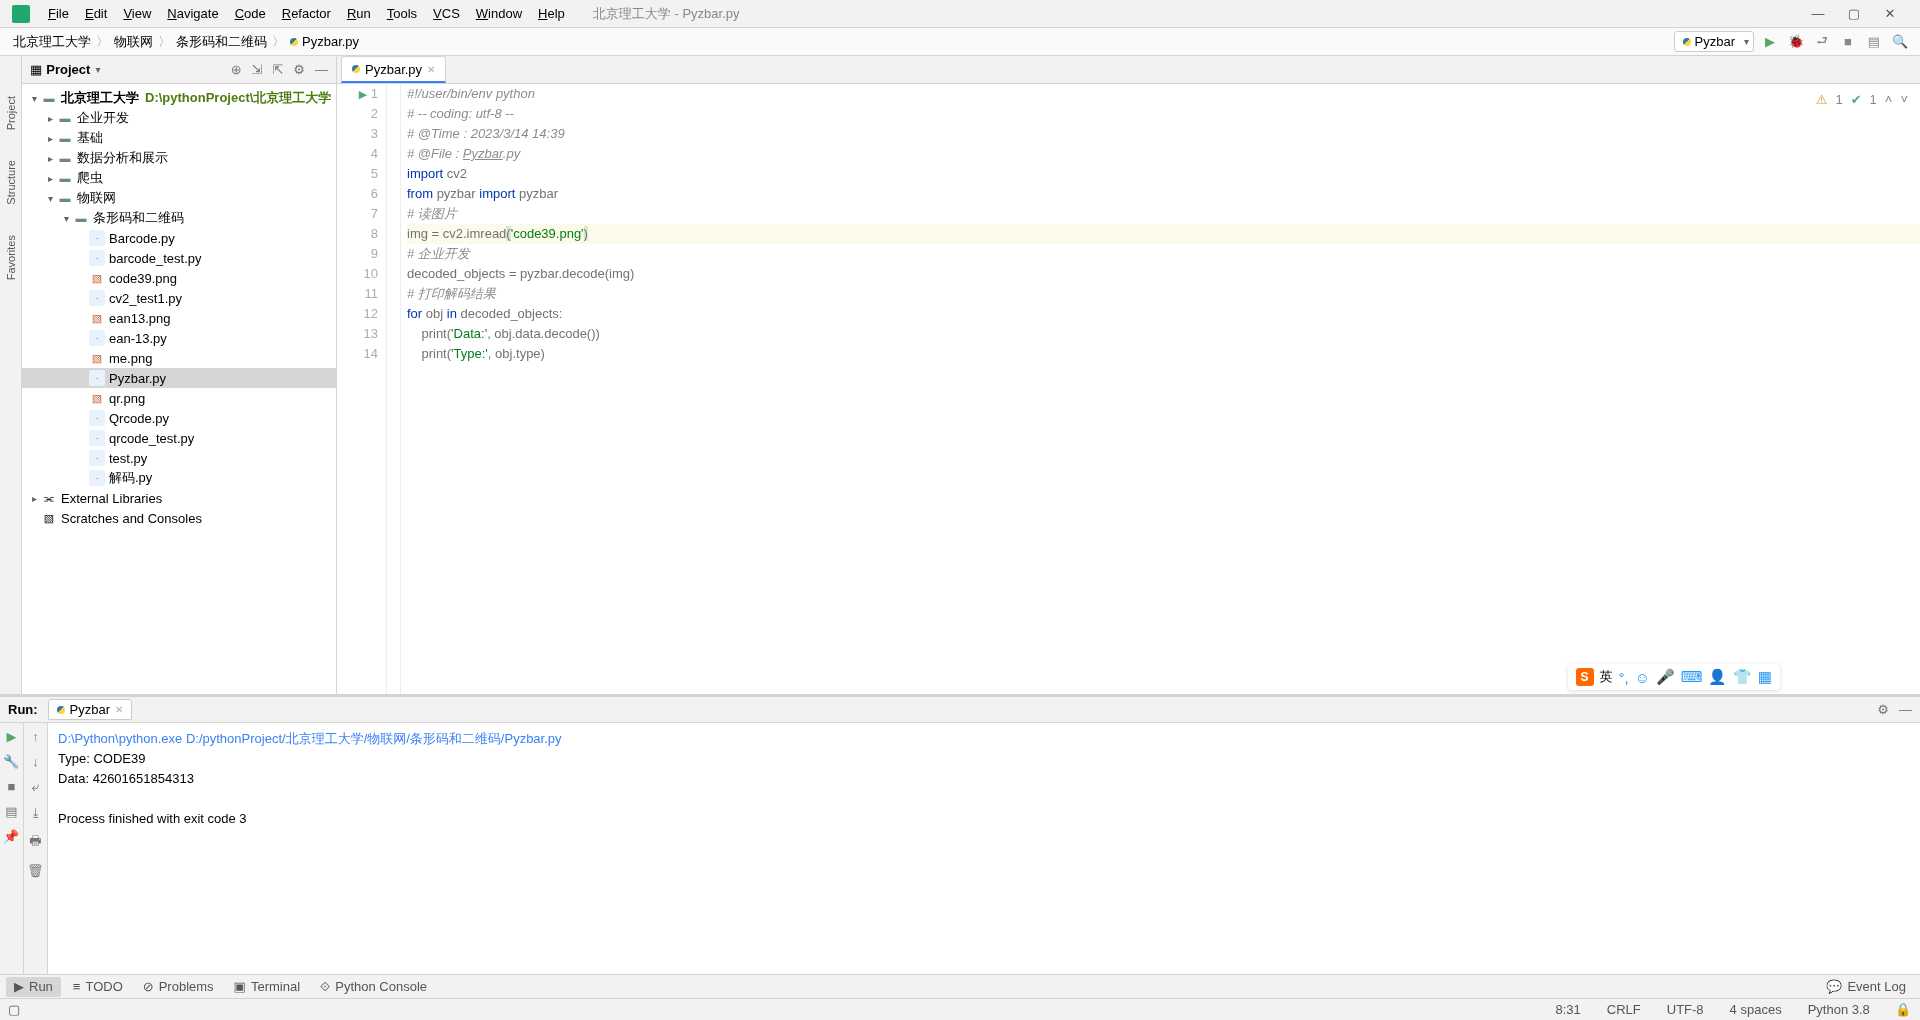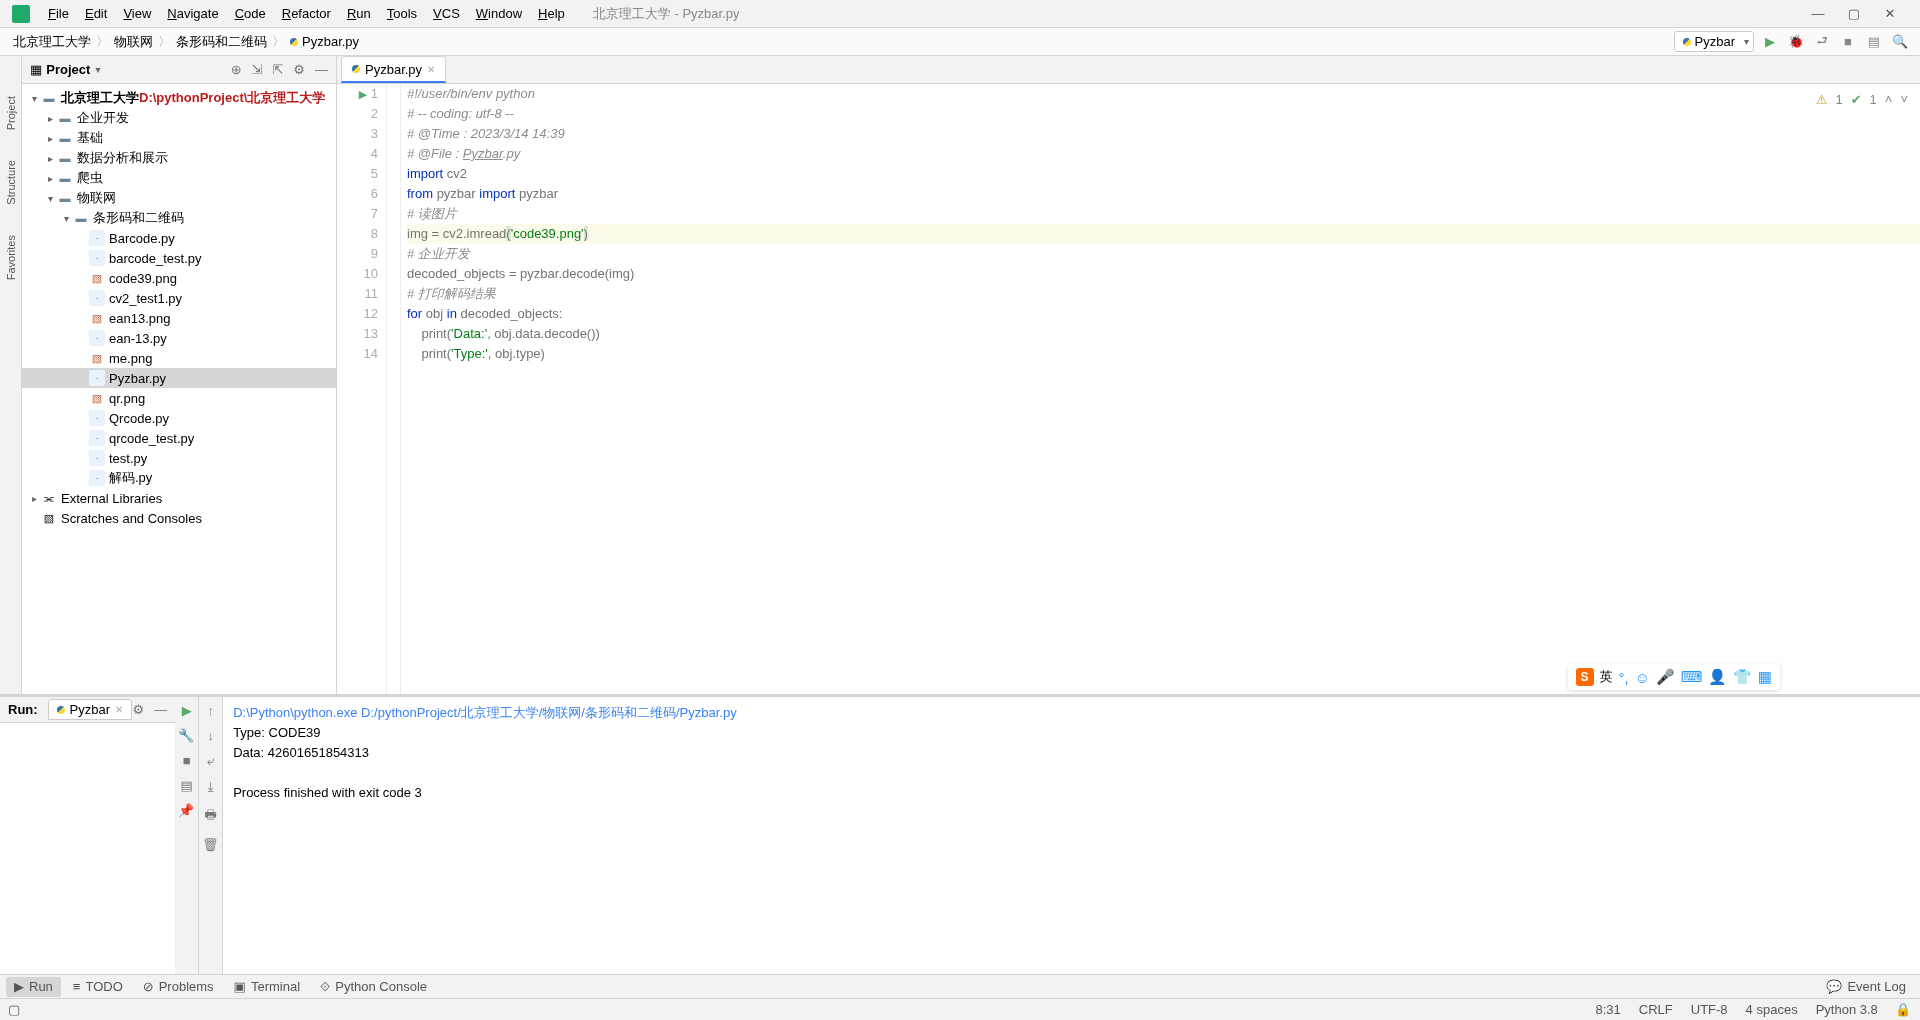--- a/index.html
+++ b/index.html
@@ -30,55 +30,55 @@
 .tree{flex:1;overflow:auto;padding:4px 0}
 .tree-row{display:flex;align-items:center;height:20px;padding-left:6px;white-space:nowrap;cursor:pointer}
 .tree-row.sel{background:#d6d6d6}
 .tree-indent{display:inline-block}
 .tree-arrow{width:13px;color:#666;font-size:10px;display:inline-block;text-align:center}
 .tree-icon{width:16px;height:16px;margin-right:4px;display:inline-flex;align-items:center;justify-content:center;font-size:11px}
 .tree-icon.folder{color:#6e8797}
 .tree-icon.py{color:#3b78b6;background:#e9f2fc;border-radius:2px;font-size:9px}
 .tree-icon.png{color:#c95d2e}
 .tree-label{color:#000}
-.tree-label .dim{color:#b91c1c;margin-left:0}
+.tree-label .dim{color:#4d7c0f;margin-left:6px}
 .tree-row.bold .tree-label{font-weight:bold}
 .editor-area{flex:1;display:flex;flex-direction:column;min-width:0}
 .tabs{height:28px;display:flex;align-items:flex-end;background:#f2f2f2;border-bottom:1px solid #d4d4d4;padding-left:4px}
 .tab{height:27px;padding:0 10px;display:flex;align-items:center;background:#fff;border:1px solid #d4d4d4;border-bottom:2px solid #3d7eff;gap:5px;border-radius:3px 3px 0 0}
 .tab .close{color:#aaa;font-size:10px}
 .editor{flex:1;display:flex;font-family:"JetBrains Mono",Consolas,monospace;font-size:14px;line-height:20px;overflow:auto;position:relative}
 .gutter{width:50px;text-align:right;padding-right:8px;color:#adadad;background:#fff;border-right:1px solid #ededed;user-select:none}
 .gutter .ln{height:20px}
 .fold{width:14px;background:#fff;border-right:1px solid #ededed}
 .code{flex:1;padding-left:6px;background:#fff;position:relative}
 .code .line{height:20px;white-space:pre}
 .code .line.hl{background:#fcfaea}
 .c-comment{color:#8c8c8c;font-style:italic}
 .c-kw{color:#0033b3}
 .c-str{color:#067d17}
 .c-strhl{background:#d9ead3}
 .c-id{color:#737373}
 .inspect{position:absolute;right:12px;top:6px;display:flex;gap:8px;color:#888;font-family:Arial;font-size:12px;align-items:center}
 .inspect .warn{color:#c9a227}
 .inspect .ok{color:#59a869}
-.bottom-panel{height:280px;display:flex;flex-direction:row;border-top:3px solid #d4d4d4}
+.bottom-panel{height:280px;display:flex;flex-direction:column;border-top:3px solid #d4d4d4}
 .bp-tabs{height:26px;background:#f2f2f2;display:flex;align-items:center;padding:0 8px;border-bottom:1px solid #d4d4d4}
 .bp-tabs .lbl{font-weight:bold;margin-right:10px}
 .bp-tab{padding:2px 8px;display:flex;align-items:center;gap:5px;background:#fff;border:1px solid #ccc;border-radius:3px 3px 0 0}
 .bp-tab .close{color:#aaa;font-size:10px}
 .bp-tabs .tools{margin-left:auto;display:flex;gap:10px;color:#777}
 .bp-body{flex:1;display:flex}
 .bp-toolbar{width:24px;background:#f2f2f2;border-right:1px solid #d4d4d4;display:flex;flex-direction:column;align-items:center;padding-top:6px;gap:10px;color:#777}
 .bp-toolbar2{width:24px;background:#f2f2f2;border-right:1px solid #d4d4d4;display:flex;flex-direction:column;align-items:center;padding-top:6px;gap:10px;color:#777}
 .console{flex:1;padding:6px 10px;font-family:Consolas,monospace;font-size:14px;line-height:20px;overflow:auto;position:relative}
 .console .path{color:#3b82f6}
 .console .exit{color:#000}
 .statusbar{height:22px;background:#f2f2f2;border-top:1px solid #d4d4d4;display:flex;align-items:center;padding:0 8px;font-size:12px;color:#555}
-.statusbar .right{margin-left:auto;display:flex;gap:18px;align-items:center}
+.statusbar .right{margin-left:auto;display:flex;gap:26px;align-items:center}
 .bottombar{height:24px;background:#f2f2f2;border-top:1px solid #d4d4d4;display:flex;align-items:center;padding:0 6px;gap:6px}
 .bottombar .btn{padding:2px 8px;display:flex;align-items:center;gap:5px;color:#555}
 .bottombar .btn.active{background:#d6d6d6;border-radius:2px}
 .bottombar .spacer{flex:1}
 .ime-bar{position:absolute;right:140px;bottom:330px;display:flex;align-items:center;gap:6px;background:#fff;padding:4px 8px;border-radius:4px;box-shadow:0 1px 4px rgba(0,0,0,.15)}
 .ime-bar .s{width:18px;height:18px;background:#ff6a00;border-radius:3px;color:#fff;font-weight:bold;display:flex;align-items:center;justify-content:center;font-size:12px}
 .ime-bar .ic{color:#2196f3;font-size:15px}
 .py-dot{width:8px;height:8px;border-radius:50%;background:linear-gradient(135deg,#3776ab 50%,#ffd43b 50%);display:inline-block}
 .run-arrow{color:#59a869;font-size:11px}
 </style>

